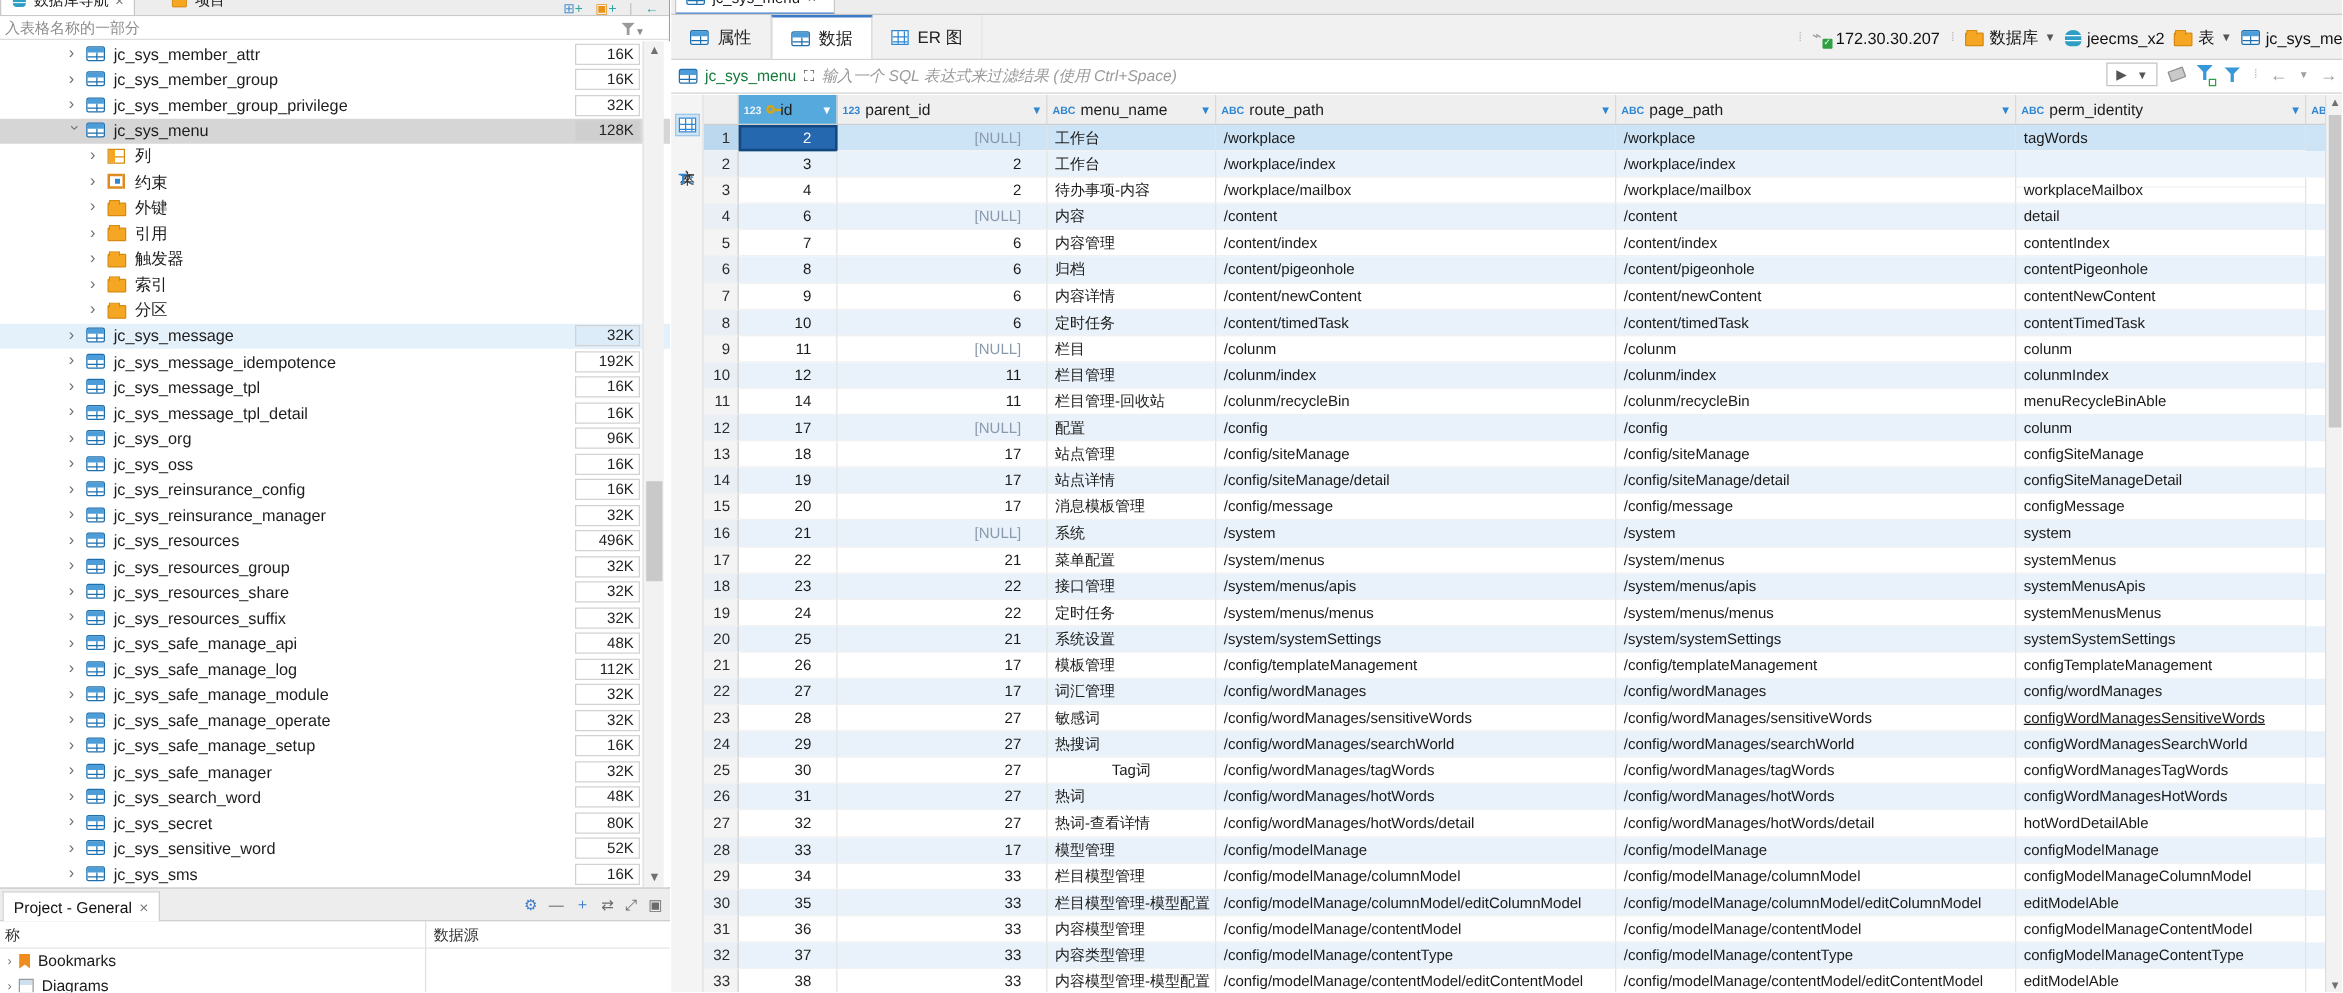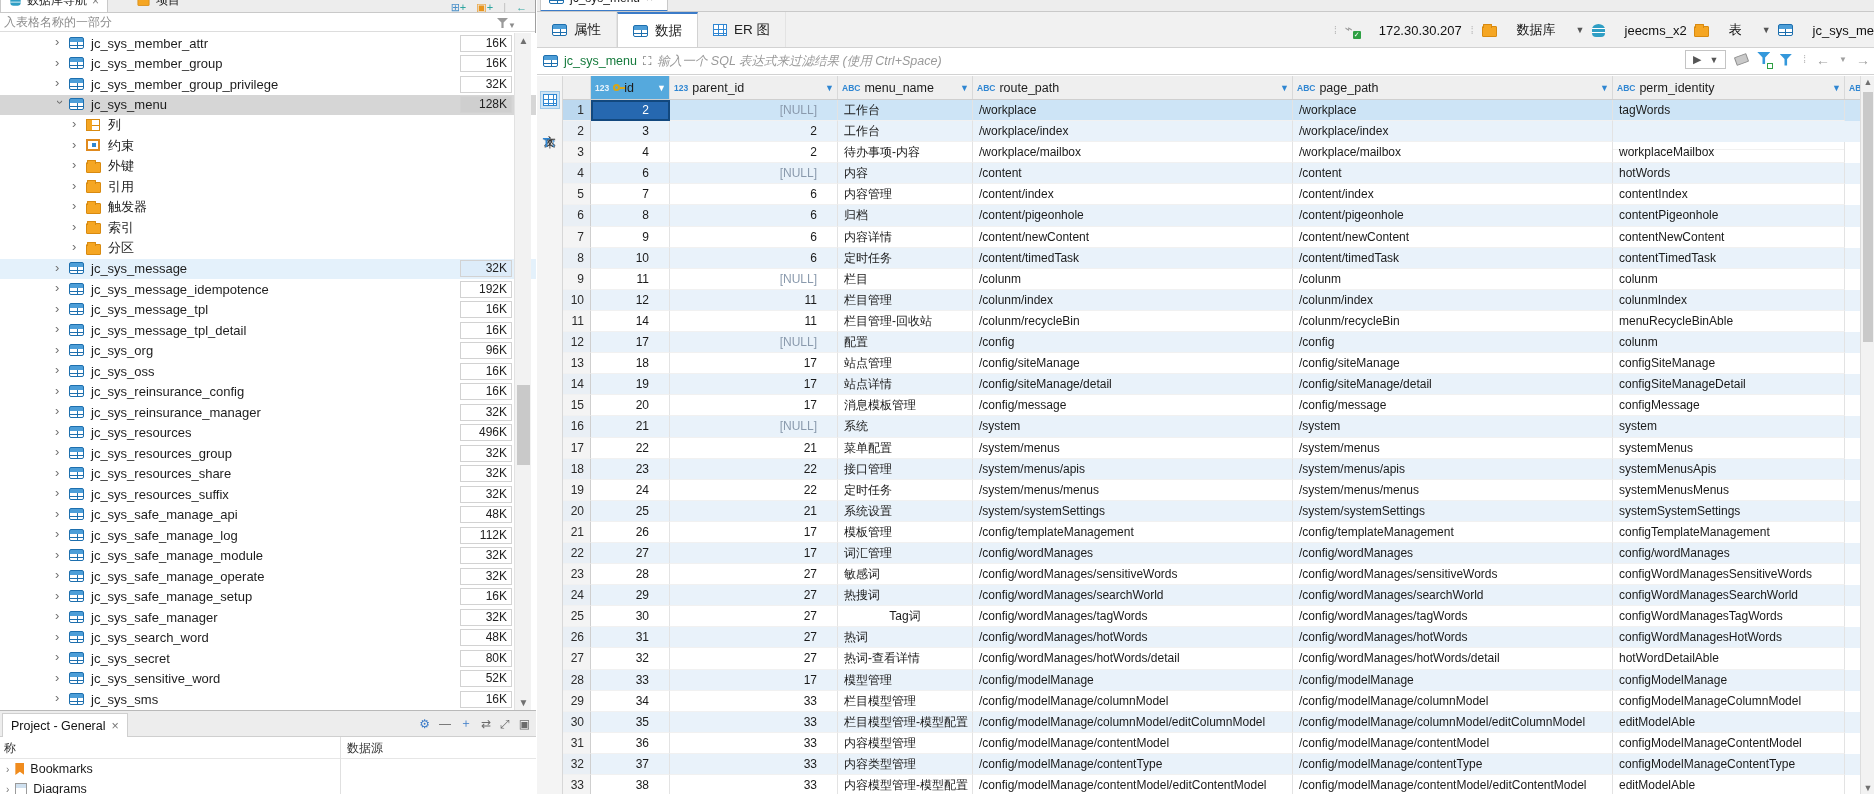--- a/index.html
+++ b/index.html
@@ -61,21 +61,21 @@
   
   .main { position:absolute; left:537px; top:0; right:0; height:794px; }
   .ed-strip { position:relative; height:12px; background:#ededed; border-bottom:1px solid #c9c9c9; overflow:hidden; }
   .ed-tab { position:absolute; left:3px; top:-16px; height:28px; min-width:128px; background:#fff; border:1px solid #c9c9c9;
             border-bottom:2px solid #3b7bc8; display:flex; align-items:center; gap:6px; padding:0 8px; }
   .view-tabs { position:relative; height:36px; background:#f1f1f1; border-bottom:1px solid #d2d2d2; display:flex; align-items:stretch; }
   .vtab { display:flex; align-items:center; gap:7px; padding:0 15px; font-size:13.5px; color:#222; border-right:1px solid #e3e3e3; }
   .vtab.active { background:#fff; border-top:2px solid #3b7bc8; border-right:1px solid #d2d2d2; border-left:1px solid #d2d2d2; }
   .conn { position:absolute; right:0; top:0; height:36px; display:flex; align-items:center; gap:7px; padding-left:6px; overflow:hidden; white-space:nowrap; }
   .gripper { color:#b5b5b5; font-size:10px; letter-spacing:-1px; margin:0 2px; }
-  .chip { display:flex; align-items:center; gap:20px; font-size:13px; color:#111; }
+  .chip { display:flex; align-items:center; gap:5px; font-size:13px; color:#111; }
   .sm-tri { color:#555; font-size:9px; }
   .icon-db { width:13px; height:13px; border-radius:6px 6px 0 0; background:#2f9ec4; position:relative; border-radius:50% 50% 4px 4px/40% 40% 4px 4px; }
   .icon-db::before { content:""; position:absolute; left:0; right:0; top:4px; height:1px; background:#fff; }
   .icon-db::after { content:""; position:absolute; left:0; right:0; top:8px; height:1px; background:#fff; }
   .icon-plug { width:14px; height:14px; position:relative; }
   .icon-plug::before { content:"⌁"; color:#9a9a9a; font-size:13px; position:absolute; left:0; top:-2px; }
   .icon-plug::after { content:"✓"; position:absolute; right:-2px; bottom:-2px; width:8px; height:8px; background:#2ea043; color:#fff; font-size:7px; line-height:8px; text-align:center; border-radius:1px; }
 
   .filter-bar { position:relative; height:27px; background:#fff; border-bottom:1px solid #d2d2d2; display:flex; align-items:center; gap:6px; padding:0 6px; }
   .fb-table { color:#157a3c; font-size:12.5px; }
@@ -616,21 +616,21 @@
               <div class="gcell" style="width: 320px;">/workplace/mailbox</div>
               <div class="gcell" style="width: 232px;">workplaceMailbox</div>
             </div>
             <div class="grow even">
               <div class="gcell rownum" style="width: 28px;">4</div>
               <div class="gcell num" style="width: 79px;">6</div>
               <div class="gcell num nullv" style="width: 168px;">[NULL]</div>
               <div class="gcell" style="width: 135px;">内容</div>
               <div class="gcell" style="width: 320px;">/content</div>
               <div class="gcell" style="width: 320px;">/content</div>
-              <div class="gcell" style="width: 232px;">hotWords</div>
+              <div class="gcell" style="width: 232px;">detail</div>
             </div>
             <div class="grow">
               <div class="gcell rownum" style="width: 28px;">5</div>
               <div class="gcell num" style="width: 79px;">7</div>
               <div class="gcell num" style="width: 168px;">6</div>
               <div class="gcell" style="width: 135px;">内容管理</div>
               <div class="gcell" style="width: 320px;">/content/index</div>
               <div class="gcell" style="width: 320px;">/content/index</div>
               <div class="gcell" style="width: 232px;">contentIndex</div>
             </div>
@@ -787,21 +787,21 @@
               <div class="gcell" style="width: 320px;">/config/wordManages</div>
               <div class="gcell" style="width: 232px;">config/wordManages</div>
             </div>
             <div class="grow">
               <div class="gcell rownum" style="width: 28px;">23</div>
               <div class="gcell num" style="width: 79px;">28</div>
               <div class="gcell num" style="width: 168px;">27</div>
               <div class="gcell" style="width: 135px;">敏感词</div>
               <div class="gcell" style="width: 320px;">/config/wordManages/sensitiveWords</div>
               <div class="gcell" style="width: 320px;">/config/wordManages/sensitiveWords</div>
-              <div class="gcell" style="width: 232px;">configWordManagesSensitiveWords</div>
+              <div class="gcell" style="width: 232px; text-decoration: underline;">configWordManagesSensitiveWords</div>
             </div>
             <div class="grow even">
               <div class="gcell rownum" style="width: 28px;">24</div>
               <div class="gcell num" style="width: 79px;">29</div>
               <div class="gcell num" style="width: 168px;">27</div>
               <div class="gcell" style="width: 135px;">热搜词</div>
               <div class="gcell" style="width: 320px;">/config/wordManages/searchWorld</div>
               <div class="gcell" style="width: 320px;">/config/wordManages/searchWorld</div>
               <div class="gcell" style="width: 232px;">configWordManagesSearchWorld</div>
             </div>

